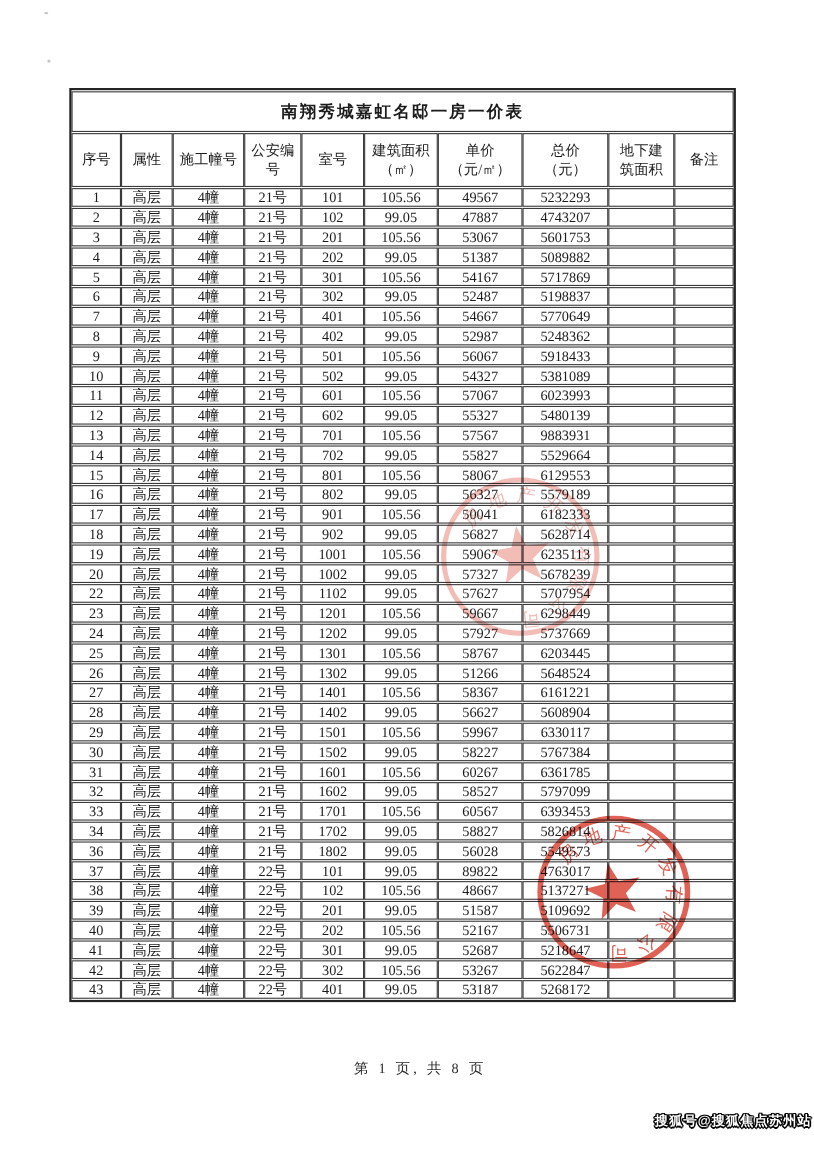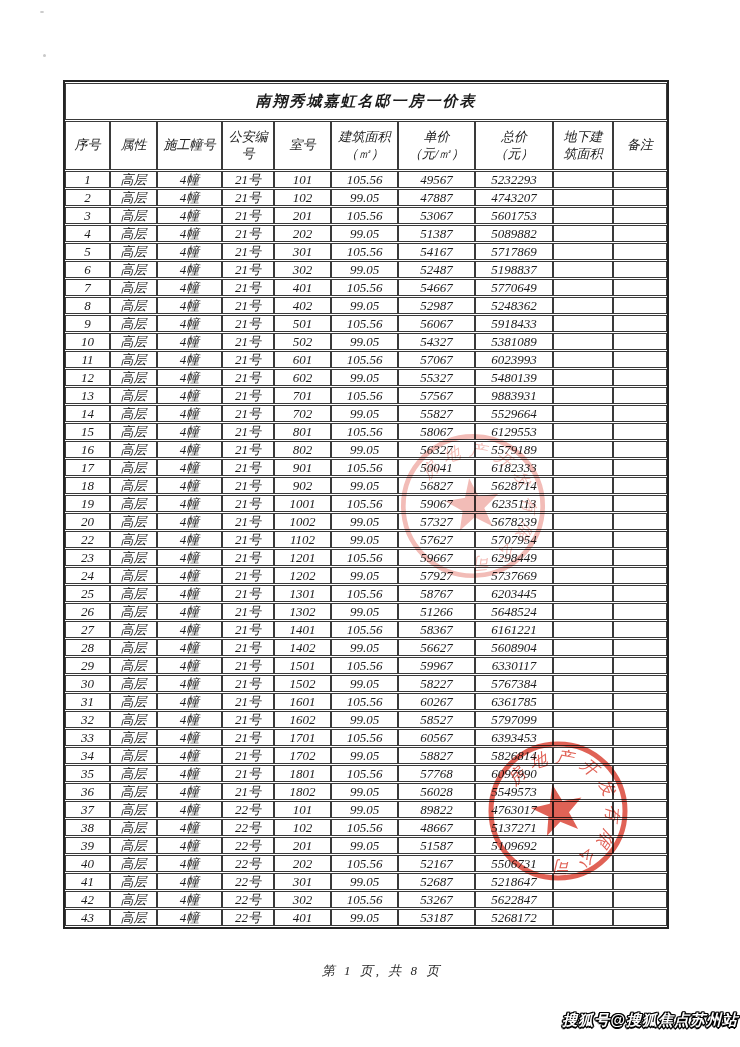--- a/index.html
+++ b/index.html
@@ -5,21 +5,20 @@
   * { margin: 0; padding: 0; box-sizing: border-box; }
   html, body { background: #ffffff; }
   .page {
     position: relative;
     width: 740px;
     height: 1047px;
     background: #ffffff;
     overflow: hidden;
     font-family: "Liberation Serif", "DejaVu Serif", serif;
     color: #1b1b1b;
-    font-style: italic;
   }
   .speck { position: absolute; background: #c8c8c8; border-radius: 50%; }
   .speck.s1 { left: 40px; top: 11px; width: 4px; height: 2px; }
   .speck.s2 { left: 43px; top: 54px; width: 3px; height: 3px; }
 
   table.price-table {
     position: absolute;
     left: 63px;
     top: 80px;
     width: 602px;
@@ -72,21 +71,21 @@
     font-size: 13px;
     letter-spacing: 3px;
     color: #2a2a2a;
   }
   .watermark {
     position: absolute;
     top: 1011px;
     right: 2px;
     font-family: "Liberation Sans", "DejaVu Sans", sans-serif;
     font-weight: 700;
-    font-size: 15px;
+    font-size: 12px;
     letter-spacing: 1px;
     color: #ffffff;
     text-shadow:
       -1.5px 0 #000, 1.5px 0 #000, 0 -1.5px #000, 0 1.5px #000,
       -1px -1px #000, 1px 1px #000, -1px 1px #000, 1px -1px #000;
   }
 </style>
 </head>
 <body>
 
@@ -521,32 +520,20 @@
           <td>4幢</td>
           <td>21号</td>
           <td>1702</td>
           <td>99.05</td>
           <td>58827</td>
           <td>5826814</td>
           <td></td>
           <td></td>
         </tr>
         <tr>
-          <td>35</td>
-          <td>高层</td>
-          <td>4幢</td>
-          <td>21号</td>
-          <td>1801</td>
-          <td>105.56</td>
-          <td>57768</td>
-          <td>6097990</td>
-          <td></td>
-          <td></td>
-        </tr>
-        <tr>
           <td>36</td>
           <td>高层</td>
           <td>4幢</td>
           <td>21号</td>
           <td>1802</td>
           <td>99.05</td>
           <td>56028</td>
           <td>5549573</td>
           <td></td>
           <td></td>

